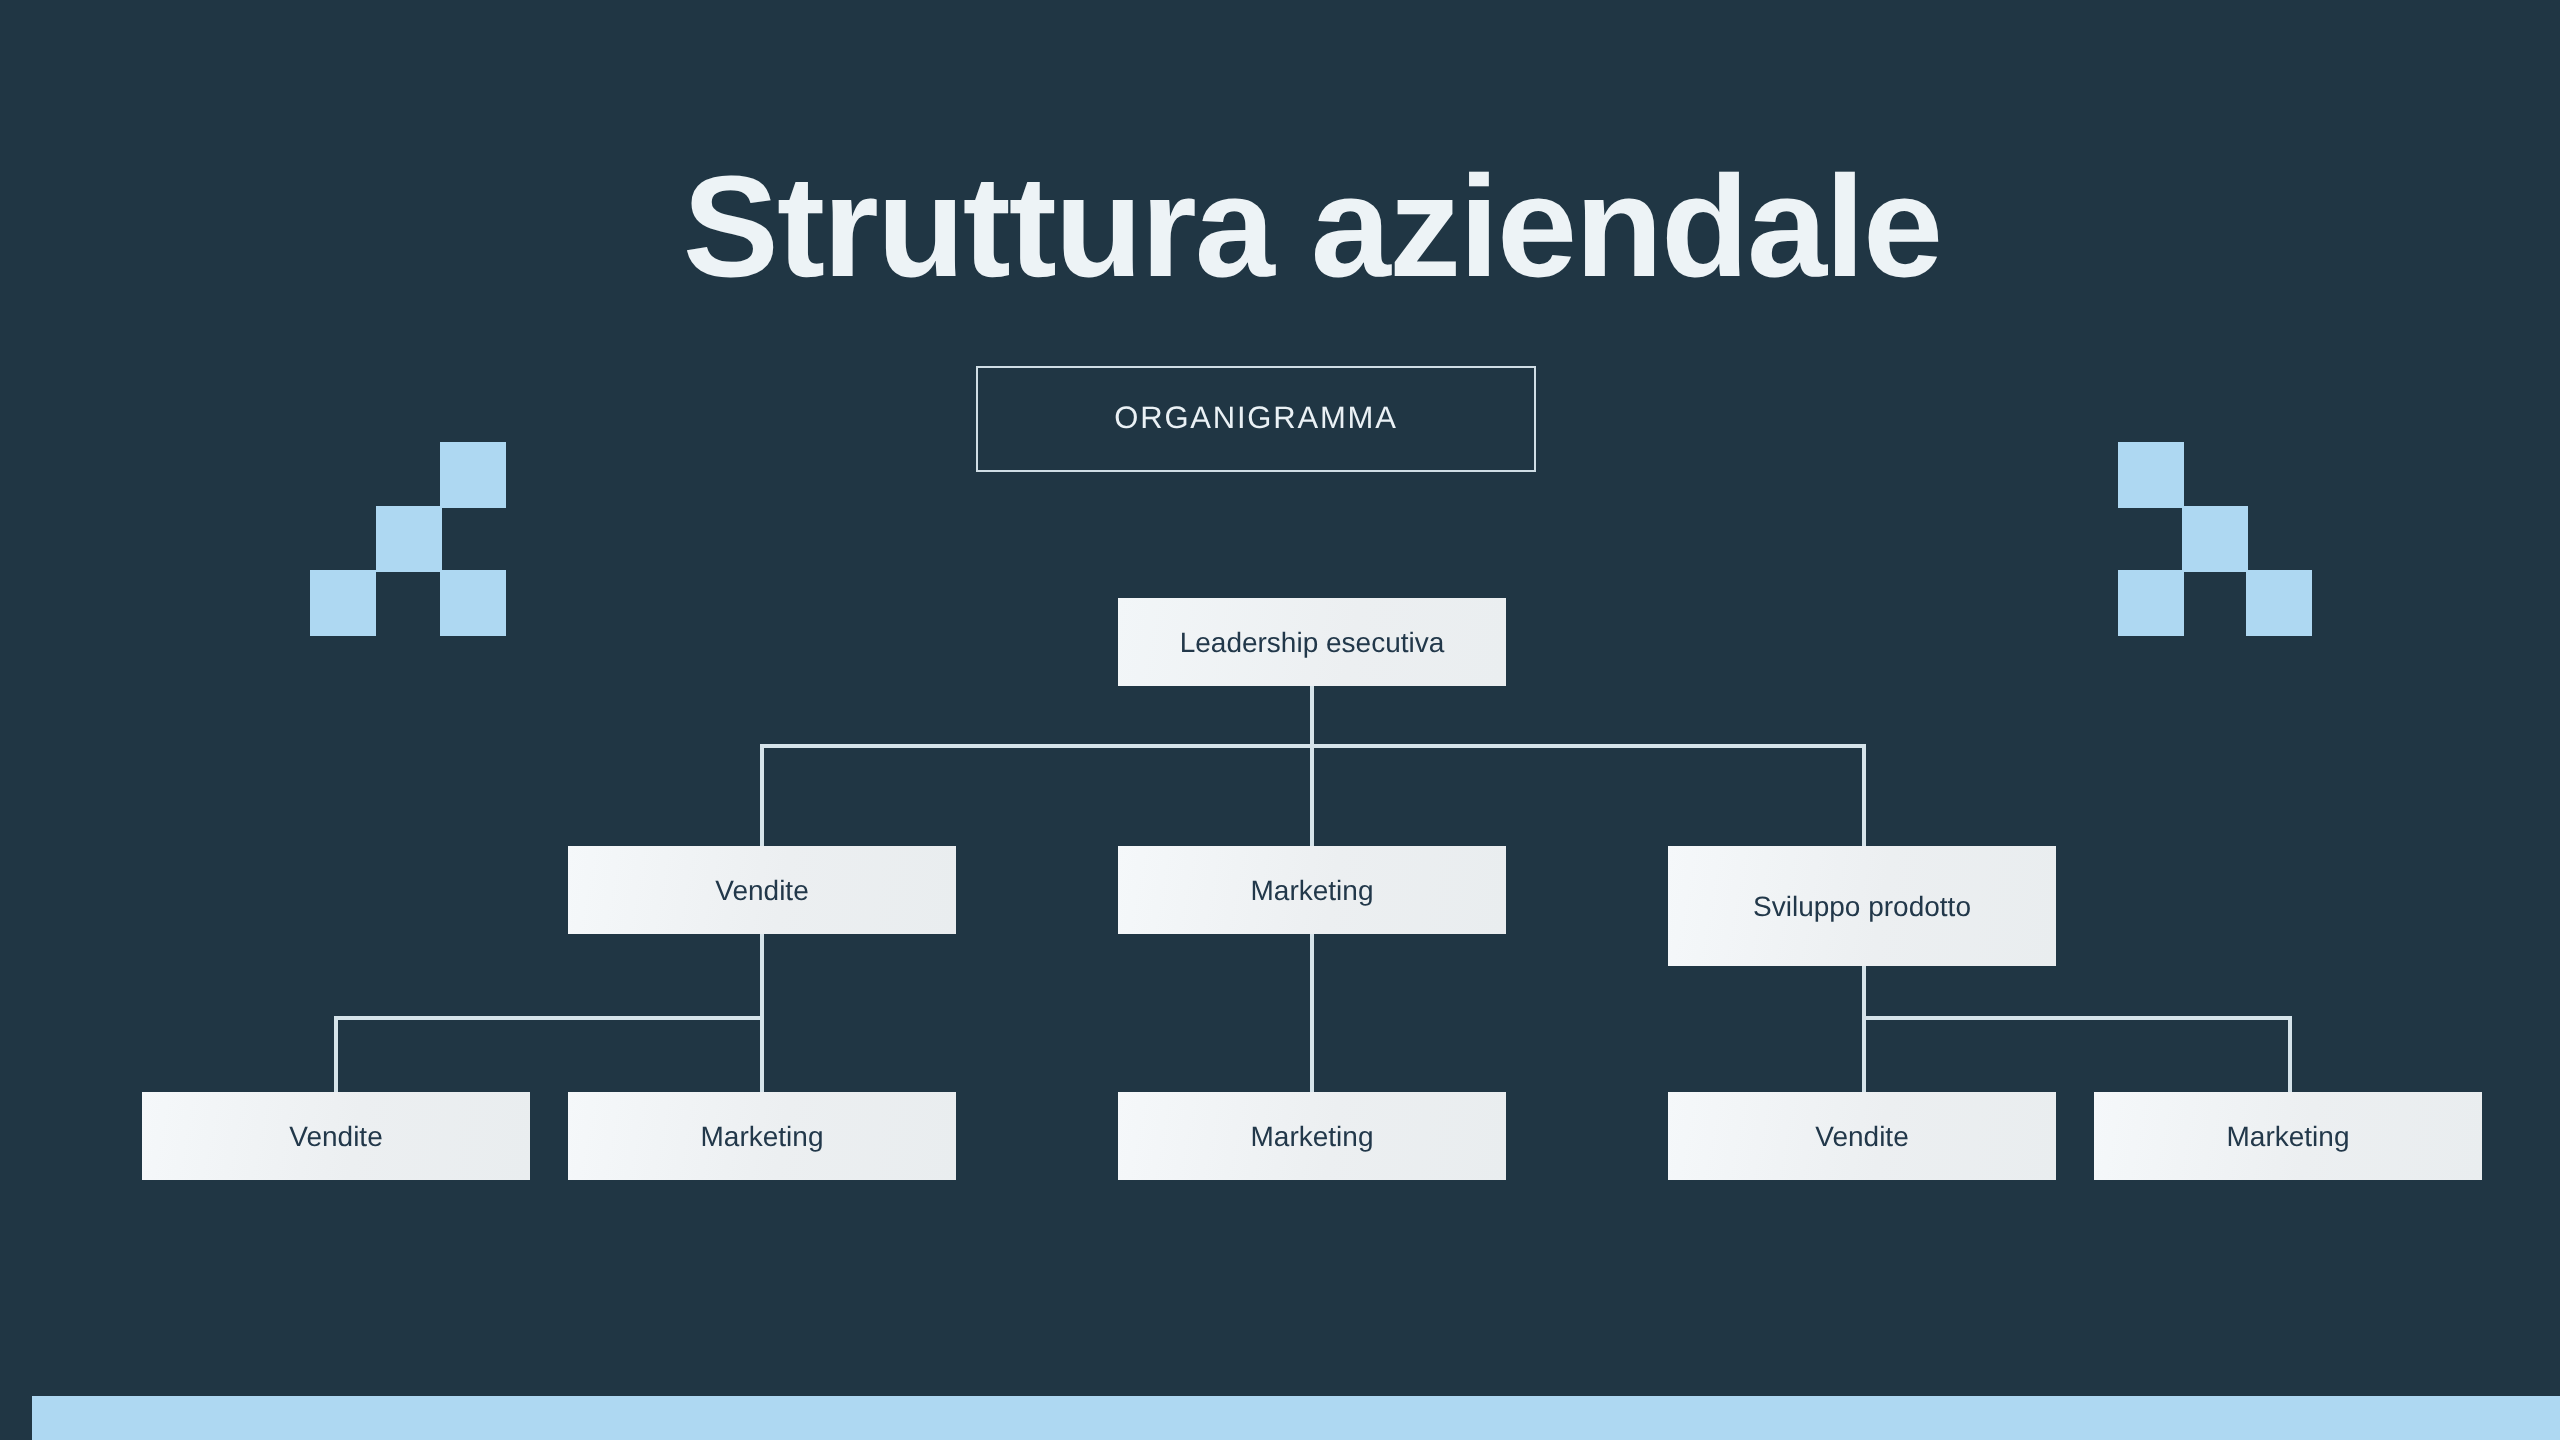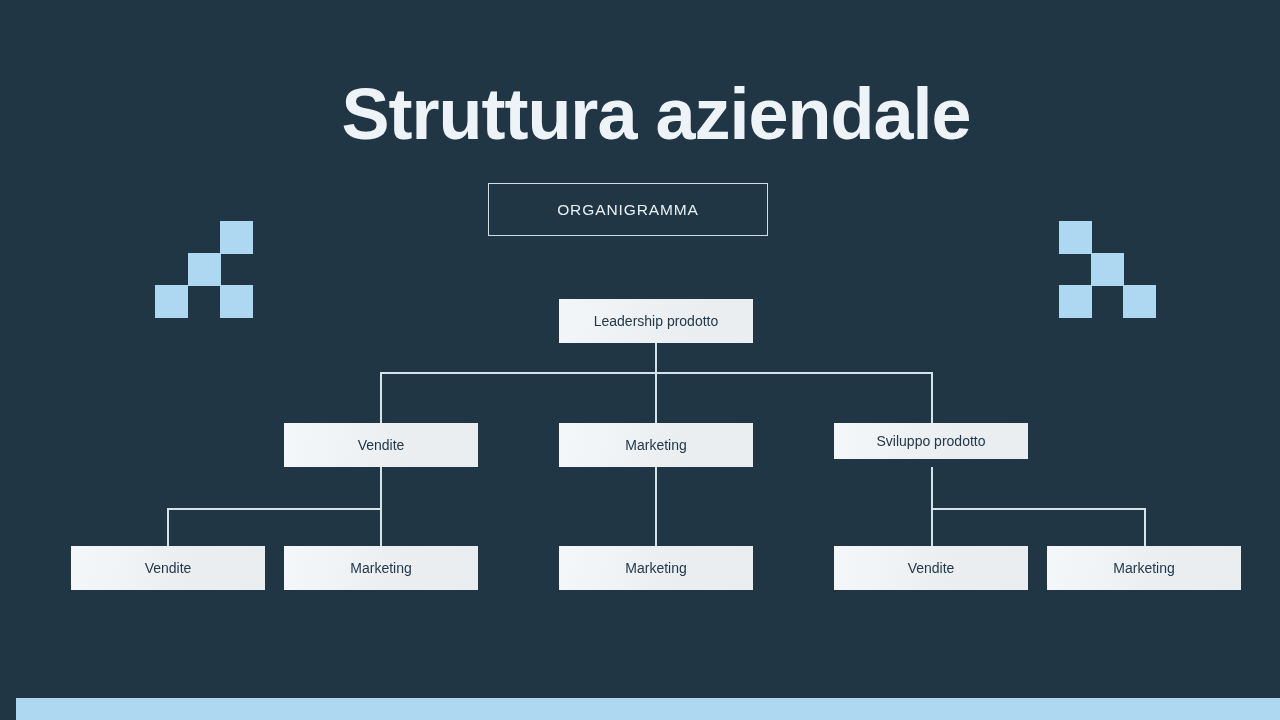--- a/index.html
+++ b/index.html
@@ -126,30 +126,30 @@
   <div class="conn v" style="left:364px; top:492px; height:39px;"></div>
 
   <div class="conn v" style="left:639px; top:451px; height:80px;"></div>
 
   <div class="conn v" style="left:915px; top:451px; height:42px;"></div>
   <div class="conn h" style="left:915px; top:492px; width:215px;"></div>
   <div class="conn v" style="left:915px; top:492px; height:39px;"></div>
   <div class="conn v" style="left:1128px; top:492px; height:39px;"></div>
 
   <div class="node root" style="left:543px; top:283px; width:194px; height:44px;">
-    <span class="node-label">Leadership prodotto</span>
+    <span class="node-label">Leadership esecutiva</span>
   </div>
 
   <div class="node" style="left:268px; top:407px; width:194px; height:44px;">
     <span class="node-label">Vendite</span>
   </div>
   <div class="node" style="left:543px; top:407px; width:194px; height:44px;">
     <span class="node-label">Marketing</span>
   </div>
-  <div class="node" style="left:818px; top:407px; width:194px; height:36px;">
+  <div class="node" style="left:818px; top:407px; width:194px; height:60px;">
     <span class="node-label">Sviluppo prodotto</span>
   </div>
 
   <div class="node" style="left:55px; top:530px; width:194px; height:44px;">
     <span class="node-label">Vendite</span>
   </div>
   <div class="node" style="left:268px; top:530px; width:194px; height:44px;">
     <span class="node-label">Marketing</span>
   </div>
   <div class="node" style="left:543px; top:530px; width:194px; height:44px;">

